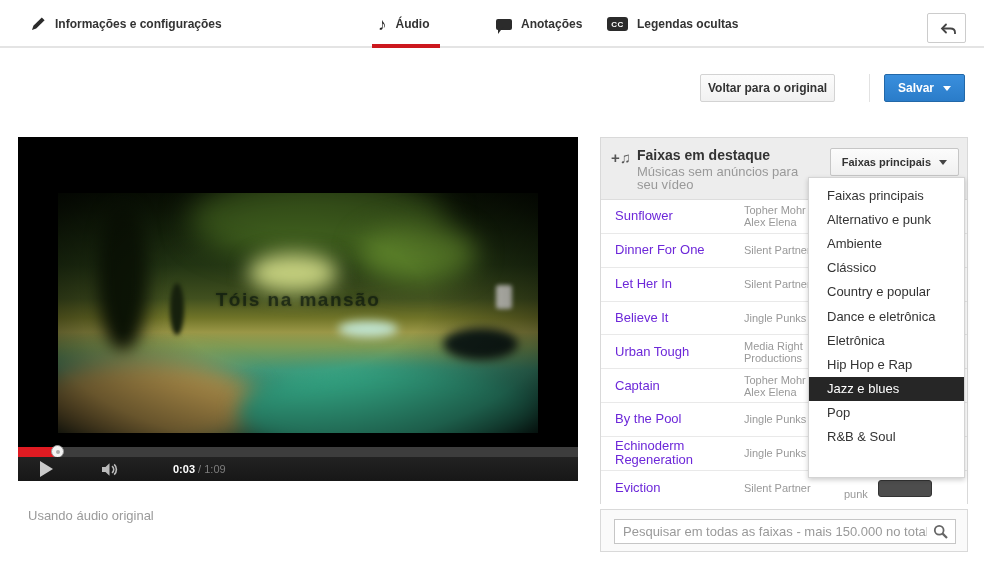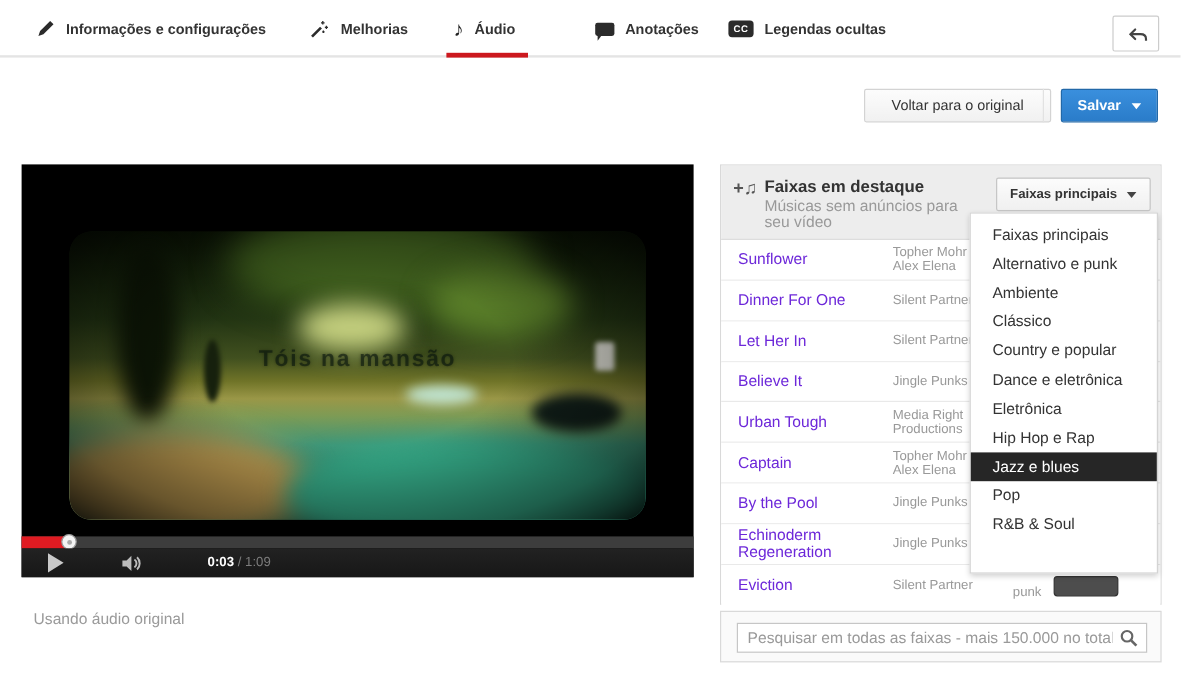--- a/index.html
+++ b/index.html
@@ -12,30 +12,30 @@
   .tab .lbl { font-size:12px; font-weight:bold; color:#333; }
   .tab-underline { position:absolute; left:372px; bottom:-2px; width:68px; height:4px; background:#cc181e; }
   .icn { display:inline-flex; align-items:center; justify-content:center; }
   .note-glyph { font-size:17px; color:#222; font-weight:bold; line-height:1; }
   .cc-box { width:21px; height:14px; background:#2b2b2b; border-radius:3px; color:#fff; font-size:8px; font-weight:bold; display:flex; align-items:center; justify-content:center; letter-spacing:.5px; }
   .bubble { position:relative; width:16px; height:11px; background:#2b2b2b; border-radius:2px; }
   .bubble:after { content:""; position:absolute; left:2px; bottom:-4px; border:4px solid transparent; border-top-color:#2b2b2b; border-left-color:#2b2b2b; border-width:4px 3px; }
   .back-btn { position:absolute; top:13px; right:18px; width:39px; height:30px; background:#fff; border:1px solid #ccc; border-radius:2px; display:flex; align-items:center; justify-content:center; cursor:pointer; }
 
   
-  .btn-revert { position:absolute; top:74px; left:720px; height:28px; padding:0 22px; background:linear-gradient(#fcfcfc,#f1f1f1); border:1px solid #d3d3d3; border-radius:2px; font-size:12px; font-weight:normal; color:#333; line-height:26px; cursor:pointer; }
+  .btn-revert { position:absolute; top:74px; left:700px; height:28px; padding:0 7px; background:linear-gradient(#fcfcfc,#f1f1f1); border:1px solid #d3d3d3; border-radius:2px; font-size:12px; font-weight:bold; color:#333; line-height:26px; cursor:pointer; }
   .vdivider { position:absolute; top:74px; left:869px; width:1px; height:28px; background:#e2e2e2; }
   .btn-save { position:absolute; top:74px; left:884px; width:81px; height:28px; background:linear-gradient(#3a8fdd,#2a7cc9); border:1px solid #2268a8; border-radius:2px; color:#fff; font-size:12px; font-weight:bold; display:flex; align-items:center; justify-content:center; gap:9px; cursor:pointer; }
   .caret-dn-w { width:0; height:0; border:4px solid transparent; border-top:5px solid #fff; margin-top:4px; }
   .caret-dn-d { width:0; height:0; border:4px solid transparent; border-top:5px solid #444; margin-top:4px; }
 
   
   .player { position:absolute; left:18px; top:137px; width:560px; height:344px; background:#000; }
   .scene { position:absolute; left:40px; top:56px; width:480px; height:240px; overflow:hidden;
-    background:linear-gradient(180deg,#0b1405 0%,#15230b 14%,#223413 30%,#41501f 44%,#707428 52%,#9a9747 58%,#7d9b55 64%,#3f9678 74%,#2f8d74 86%,#236753 100%);border-radius:18px; }
+    background:linear-gradient(180deg,#0b1405 0%,#15230b 14%,#223413 30%,#41501f 44%,#707428 52%,#9a9747 58%,#7d9b55 64%,#3f9678 74%,#2f8d74 86%,#236753 100%); }
   .blob { position:absolute; border-radius:50%; }
   .vignette { position:absolute; inset:0; background:radial-gradient(ellipse at 50% 45%, rgba(0,0,0,0) 38%, rgba(0,0,0,.45) 78%, rgba(0,0,0,.85) 100%); }
   .caption { position:absolute; left:0; right:0; top:40%; text-align:center; font-size:19px; letter-spacing:1.5px; color:rgba(8,22,14,.6); text-shadow:0 0 3px rgba(0,0,0,.35); font-weight:bold; }
   .progress { position:absolute; left:0; bottom:24px; width:100%; height:10px; background:#3d3d3d; cursor:pointer; }
   .progress .played { position:absolute; left:0; top:0; height:10px; background:#e01b22; }
   .knob { position:absolute; left:33px; top:-2px; width:13px; height:13px; background:#f4f4f4; border:1px solid #999; border-radius:50%; cursor:grab; }
   .knob:after { content:""; position:absolute; left:4px; top:4px; width:4px; height:4px; background:#aaa; border-radius:50%; }
   .controls { position:absolute; left:0; bottom:0; width:100%; height:24px; background:linear-gradient(#222,#171717); display:flex; align-items:center; }
   .play-tri { width:0; height:0; border:8px solid transparent; border-left:13px solid #c9c9c9; margin-left:22px; cursor:pointer; }
   .vol { margin-left:40px; cursor:pointer; display:flex; align-items:center; }
@@ -79,29 +79,20 @@
 <div class="page">
 
   <div class="tabbar">
     <div class="tab" style="left:30px">
       <span class="icn">
         <svg width="16" height="16" viewBox="0 0 16 16">
             <path d="M2 14l1.4-4.2L11.8 1.4l2.8 2.8L6.2 12.6 2 14z" fill="#2b2b2b"></path>
           </svg>
       </span>
       <span class="lbl">Informações e configurações</span>
-    </div>
-    <div class="tab" style="left:258px">
-      <span class="icn">
-        <svg width="17" height="16" viewBox="0 0 17 16">
-            <path d="M2 14.5L9.5 7" stroke="#2b2b2b" stroke-width="2.2"></path>
-            <path d="M11 1.5v3M9.5 3h3M14 5.5v2.6M12.7 6.8h2.6M11.5 9.5v2M10.5 10.5h2" stroke="#2b2b2b" stroke-width="1.1"></path>
-          </svg>
-      </span>
-      <span class="lbl">Melhorias</span>
     </div>
     <div class="tab" style="left:378px">
       <span class="icn note-glyph">♪</span>
       <span class="lbl">Áudio</span>
     </div>
     <div class="tab" style="left:496px">
       <span class="icn bubble"></span>
       <span class="lbl">Anotações</span>
     </div>
     <div class="tab" style="left:607px">

